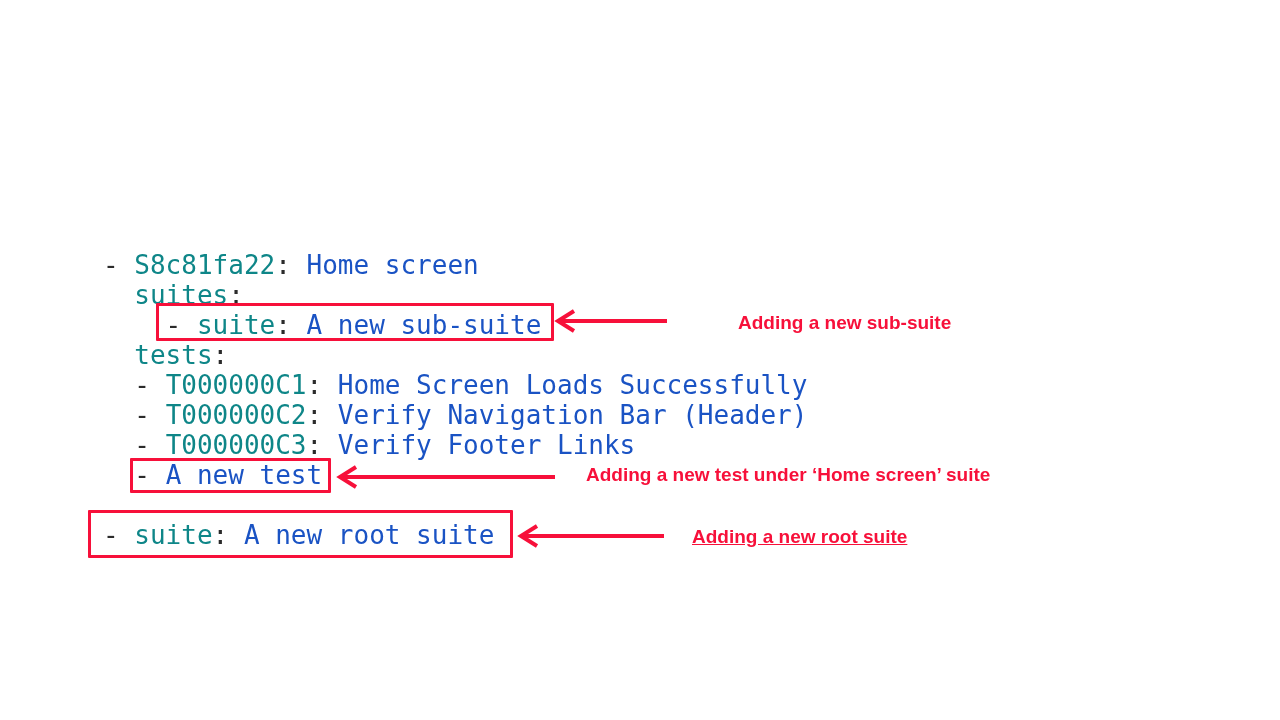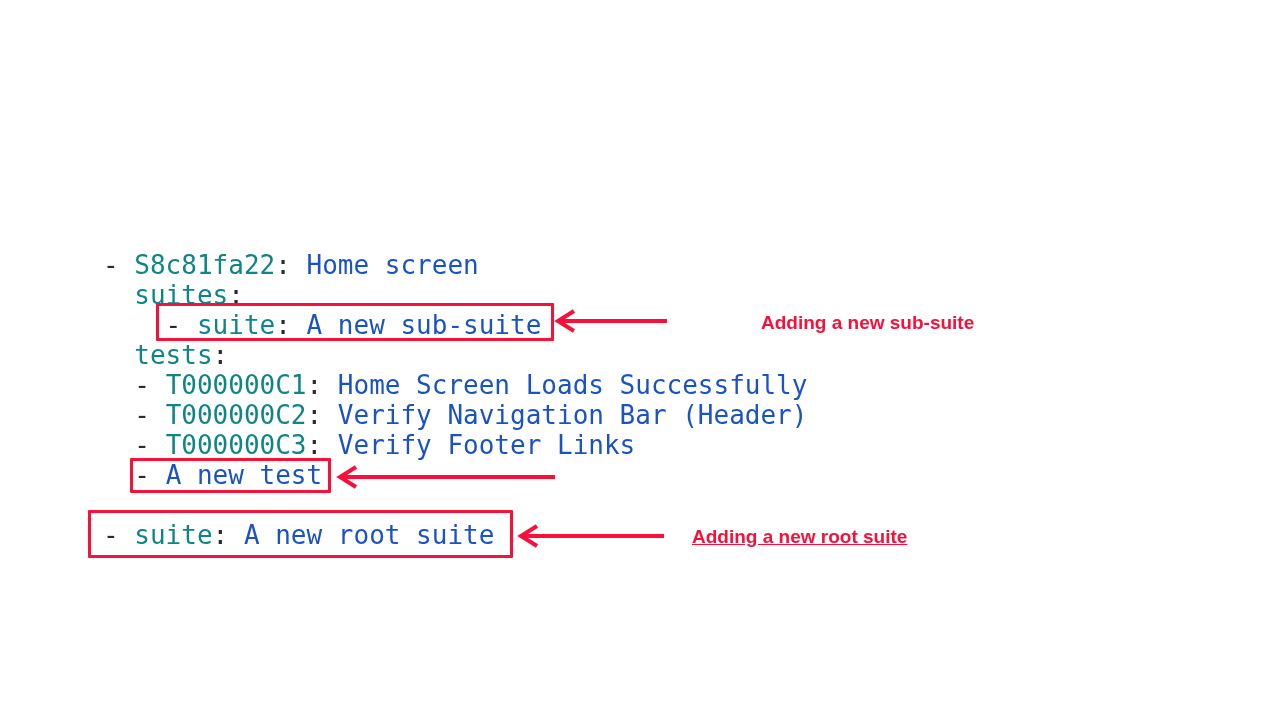--- a/index.html
+++ b/index.html
@@ -53,21 +53,21 @@
   #arrow-root-suite { left: 514px; top: 522px; }
   
   .ann {
     position: absolute;
     color: var(--red);
     font-weight: bold;
     font-size: 19px;
     line-height: 22px;
     white-space: nowrap;
   }
-  #ann-sub-suite  { left: 761px; top: 312px; }
+  #ann-sub-suite  { left: 738px; top: 312px; }
   #ann-new-test   { left: 586px; top: 464px; }
   #ann-root-suite { left: 692px; top: 526px; text-decoration: underline; }
 </style>
 </head>
 <body style="background: rgb(255, 255, 255);">
 
 <div class="canvas">
 
   <div class="code" id="code-block"><div class="code-line"><span class="tok-p">- </span><span class="tok-k">S8c81fa22</span><span class="tok-p">: </span><span class="tok-v">Home screen</span></div><div class="code-line"><span class="tok-p">  </span><span class="tok-k">suites</span><span class="tok-p">:</span></div><div class="code-line"><span class="tok-p">    - </span><span class="tok-k">suite</span><span class="tok-p">: </span><span class="tok-v">A new sub-suite</span></div><div class="code-line"><span class="tok-p">  </span><span class="tok-k">tests</span><span class="tok-p">:</span></div><div class="code-line"><span class="tok-p">  - </span><span class="tok-k">T000000C1</span><span class="tok-p">: </span><span class="tok-v">Home Screen Loads Successfully</span></div><div class="code-line"><span class="tok-p">  - </span><span class="tok-k">T000000C2</span><span class="tok-p">: </span><span class="tok-v">Verify Navigation Bar (Header)</span></div><div class="code-line"><span class="tok-p">  - </span><span class="tok-k">T000000C3</span><span class="tok-p">: </span><span class="tok-v">Verify Footer Links</span></div><div class="code-line"><span class="tok-p">  - </span><span class="tok-v">A new test</span></div><div class="code-line"></div><div class="code-line"><span class="tok-p">- </span><span class="tok-k">suite</span><span class="tok-p">: </span><span class="tok-v">A new root suite</span></div></div>
 
@@ -84,15 +84,16 @@
     <line x1="222" y1="14" x2="9" y2="14" stroke="currentColor" stroke-width="4"></line>
     <path d="M23 4 L7 14 L23 24" fill="none" stroke="currentColor" stroke-width="4"></path>
   </svg>
 
   <svg class="arrow" id="arrow-root-suite" width="156" height="28" viewBox="0 0 156 28">
     <line x1="150" y1="14" x2="9" y2="14" stroke="currentColor" stroke-width="4"></line>
     <path d="M23 4 L7 14 L23 24" fill="none" stroke="currentColor" stroke-width="4"></path>
   </svg>
 
   <div class="ann" id="ann-sub-suite">Adding a new sub-suite</div>
+  <div class="ann" id="ann-new-test">Adding a new test under ‘Home screen’ suite</div>
   <div class="ann" id="ann-root-suite">Adding a new root suite</div>
 
 </div>
 
 </body></html>

